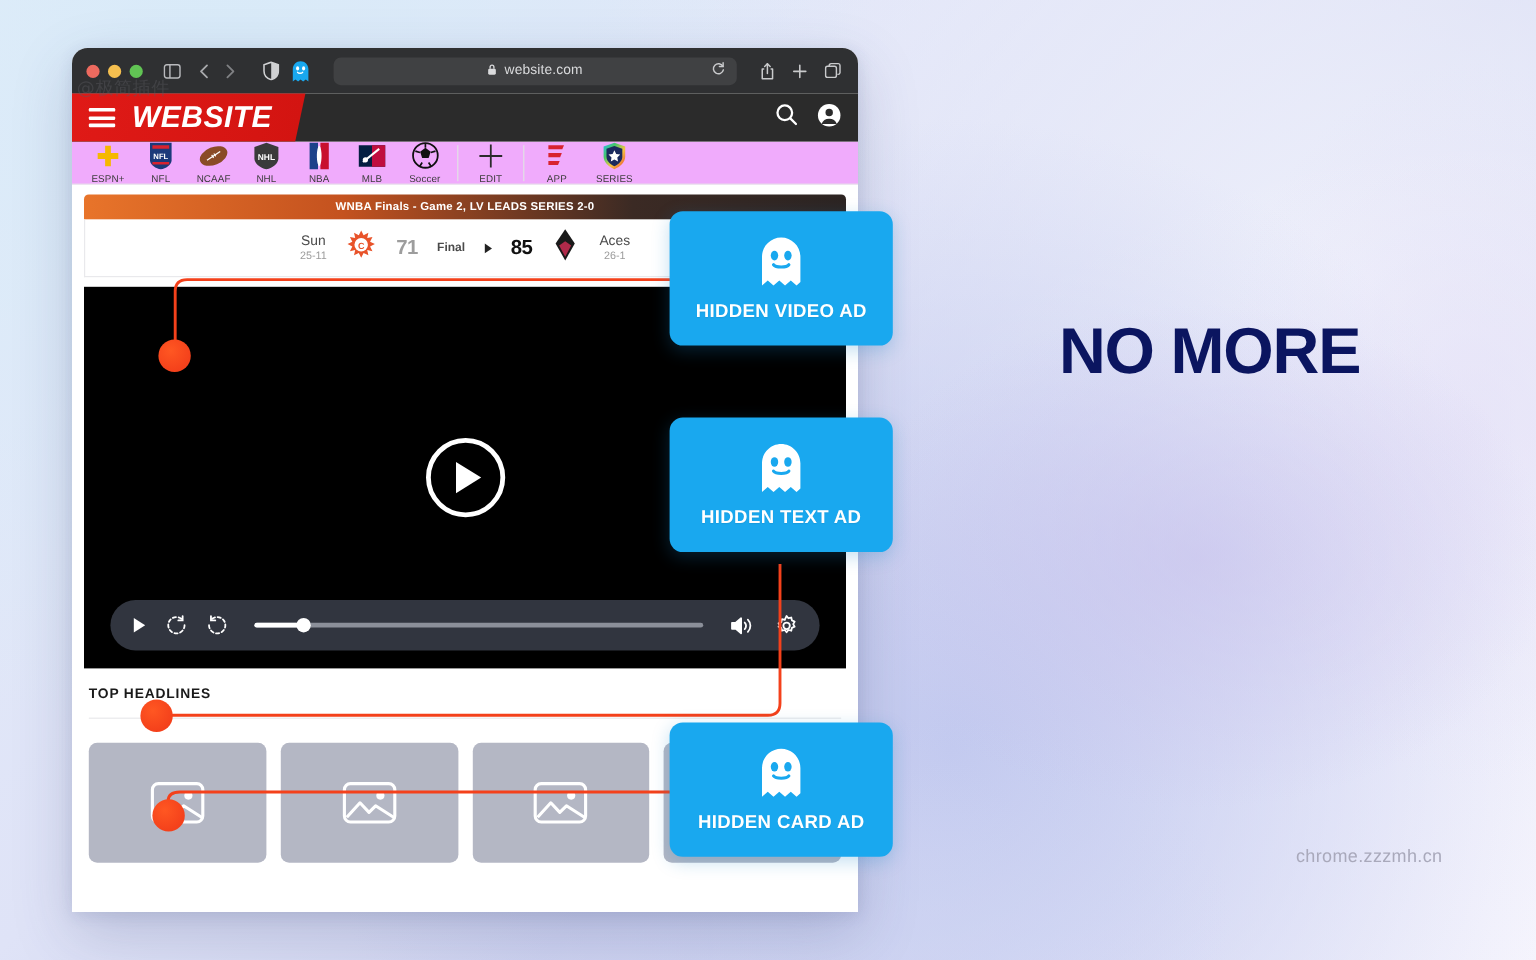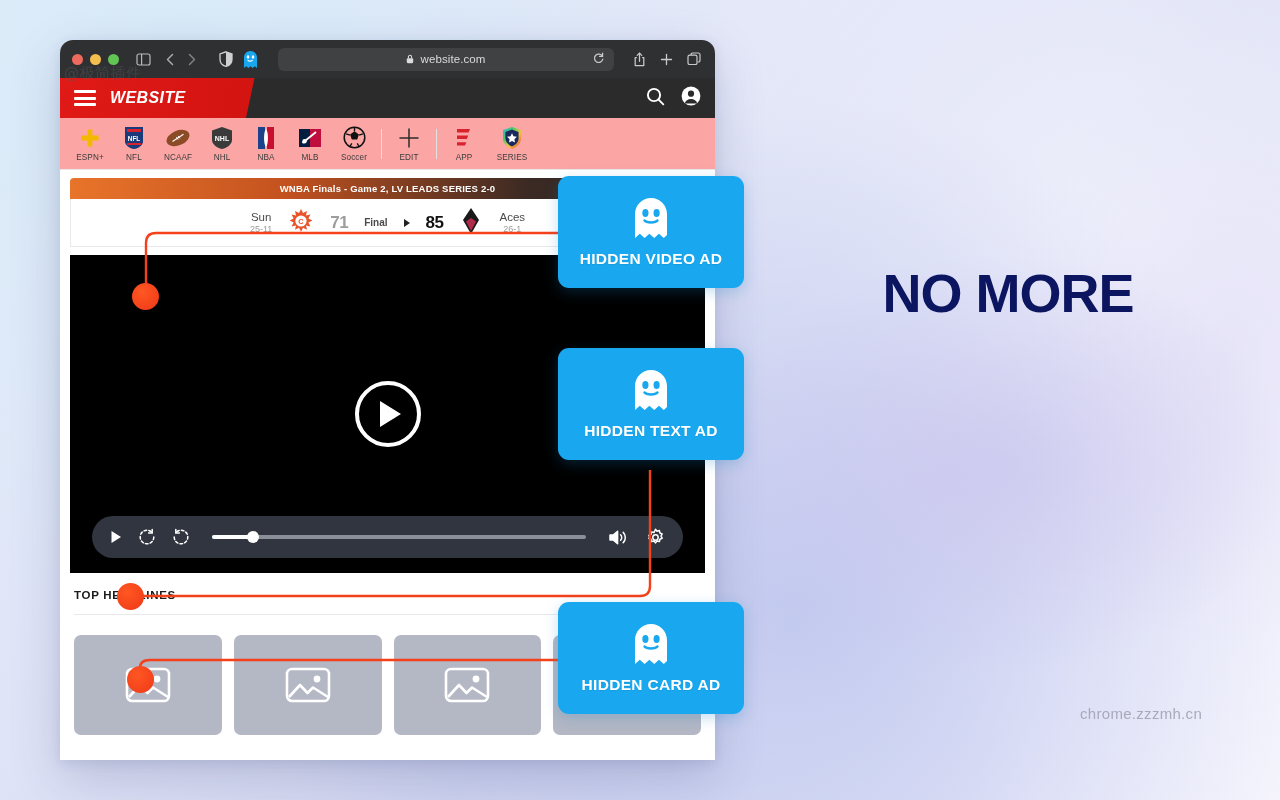--- a/index.html
+++ b/index.html
@@ -74,29 +74,29 @@
     background: linear-gradient(90deg, #e01a17 0%, #d31411 100%);
     transform: skewX(-12deg); transform-origin: left bottom; margin-left: -14px;
   }
   .logo-content {
     position: relative; z-index: 3; display: flex; align-items: center; gap: 14px;
     padding-left: 14px; height: 40px;
   }
   .hamburger { display: flex; flex-direction: column; gap: 3.5px; }
   .hamburger span { display: block; width: 22px; height: 3px; background: #fff; border-radius: 1px; }
   .brand {
-    color: #fff; font-size: 16px; font-weight: bold; font-style: italic;
+    color: #fff; font-size: 25px; font-weight: bold; font-style: italic;
     letter-spacing: .4px; font-family: "Liberation Sans", sans-serif;
   }
   .hdr-spacer { flex: 1; }
   .hdr-icons { display: flex; align-items: center; gap: 16px; color: #fff; }
 
   
   .navrow {
-    height: 52px; background: #fca5a5; display: flex; align-items: center;
+    height: 36px; background: #f0abfc; display: flex; align-items: center;
     gap: 0; padding: 0 8px; border-bottom: 1px solid #e7e7e9;
   }
   .navitem {
     width: 44px; display: flex; flex-direction: column; align-items: center;
     gap: 3px; flex: 0 0 auto;
   }
   .navitem .ico { height: 24px; display: flex; align-items: center; justify-content: center; }
   .navitem .lbl { font-size: 8.2px; color: #3c3c3c; letter-spacing: .1px; white-space: nowrap; }
   .nav-sep { width: 1px; height: 30px; background: #e2e2e4; margin: 0 5px; }
 

